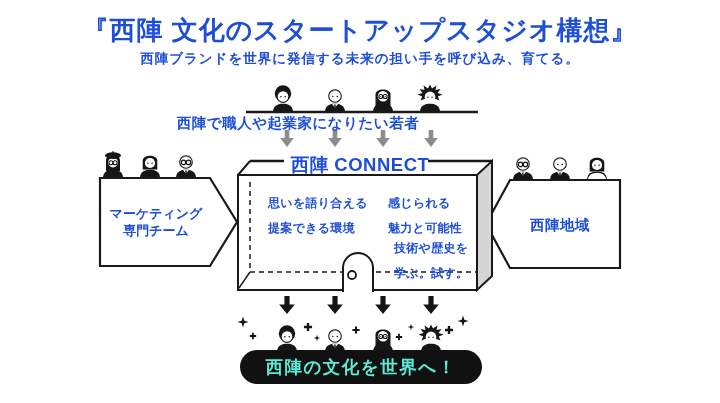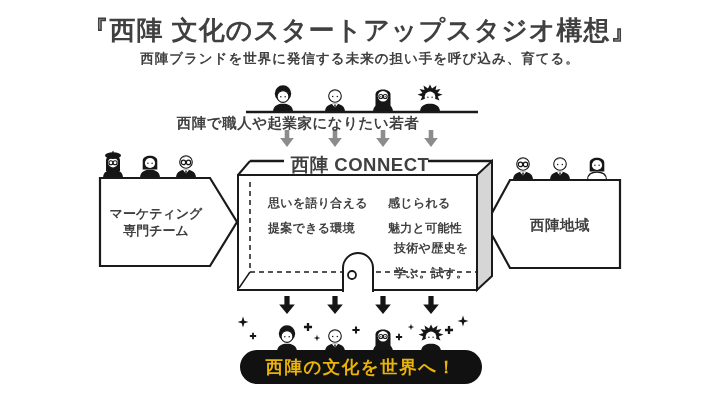--- a/index.html
+++ b/index.html
@@ -1,34 +1,34 @@
 <!DOCTYPE html>
 <html><head>
 <meta charset="utf-8">
 <style>
   html,body{margin:0;padding:0;background:#fff;}
   #stage{
     position:relative;width:720px;height:403px;background:#fff;overflow:hidden;
     font-family:"Liberation Sans","DejaVu Sans",sans-serif;color:#1a1a1a;
   }
-  .txt{position:absolute;font-weight:bold;color:#404040;white-space:pre-line;}
+  .txt{position:absolute;font-weight:bold;color:#1d4ed8;white-space:pre-line;}
   #title{top:13px;left:0;width:720px;text-align:center;font-size:26px;letter-spacing:1px;}
   #subtitle{top:50px;left:0;width:720px;text-align:center;font-size:13.5px;letter-spacing:1px;}
   #youth-label{top:114px;left:0;width:596px;text-align:center;font-size:14.5px;letter-spacing:0.5px;}
   #hub-title{top:152px;left:0;width:720px;text-align:center;font-size:18.5px;letter-spacing:0.5px;}
   .hub-item{font-size:12px;line-height:25px;letter-spacing:0.3px;}
   #hub-item-0{top:191px;left:268px;width:120px;}
   #hub-item-1{top:191px;left:388px;width:100px;}
   #hub-item-2{top:236px;left:268px;width:120px;}
   #hub-item-3{top:236px;left:394px;width:100px;font-family:Liberation Serif, serif;}
   #marketing-label{top:205px;left:100px;width:112px;text-align:center;font-size:13px;line-height:17px;}
   #region-label{top:216px;left:498px;width:124px;text-align:center;font-size:14.5px;letter-spacing:0.5px;}
   #banner{
     position:absolute;top:350px;left:240px;width:242px;height:34px;border-radius:17px;
-    background:#111;color:#eab308;z-index:6;display:flex;align-items:center;justify-content:center;
+    background:#111;color:#5eead4;z-index:6;display:flex;align-items:center;justify-content:center;
     font-weight:bold;font-size:17.5px;letter-spacing:1.5px;white-space:nowrap;
   }
   svg.layer{position:absolute;top:0;left:0;z-index:1;}
   .txt{z-index:4;}
 </style>
 </head>
 <body>
 
 <div id="stage">
 

